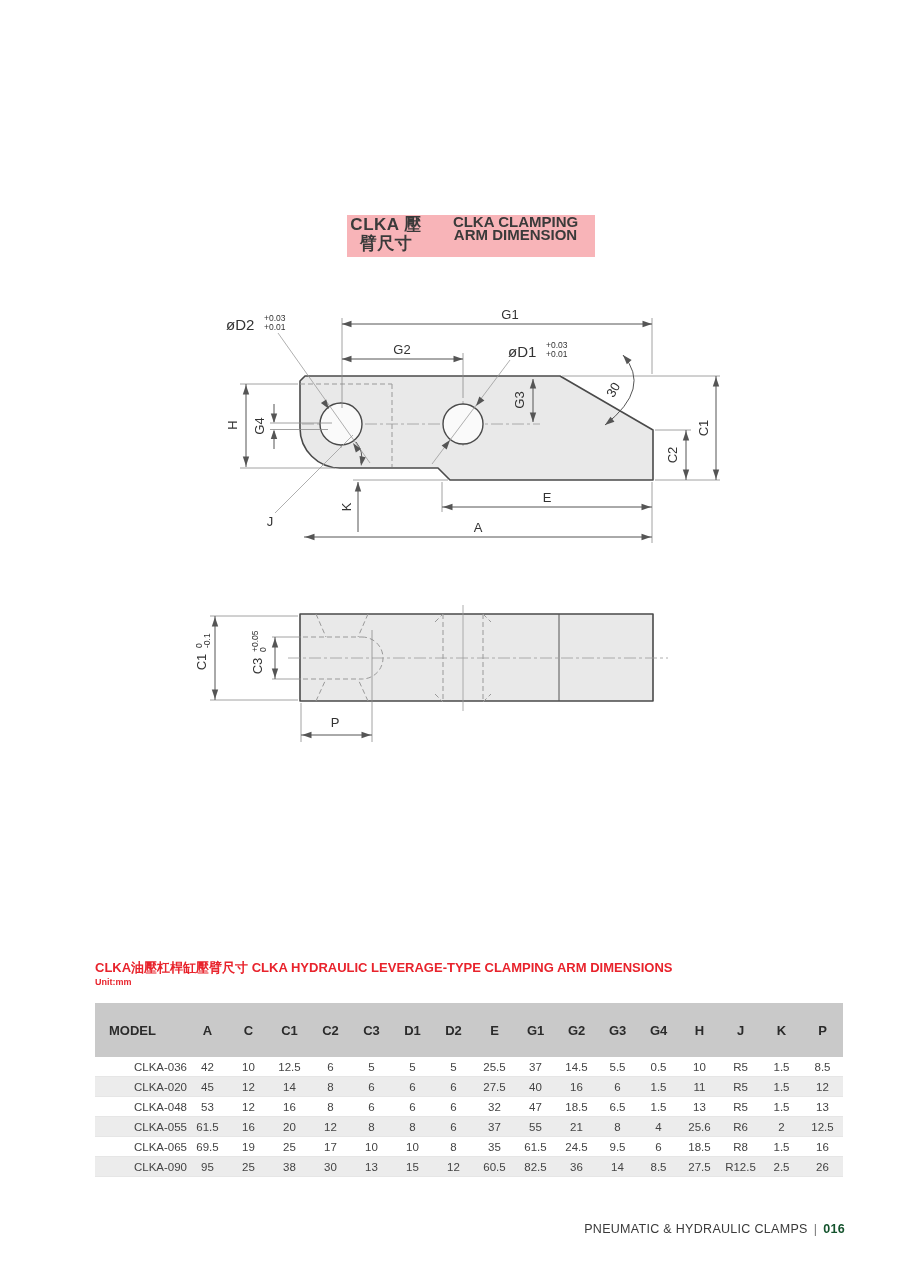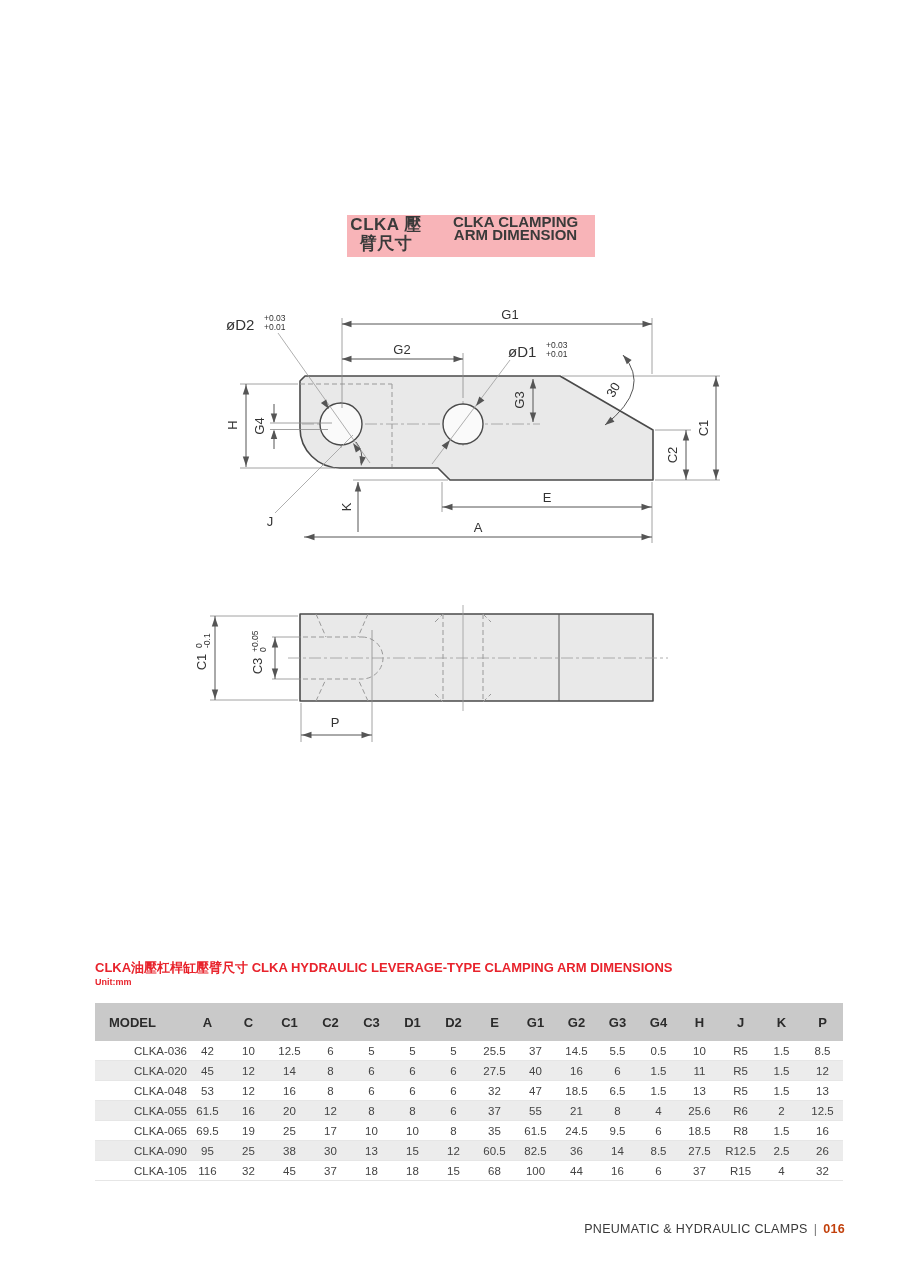--- a/index.html
+++ b/index.html
@@ -25,32 +25,32 @@
   .dim-big{font-family:"Liberation Sans","DejaVu Sans",sans-serif;font-size:15px;fill:#333;}
   .tol{font-family:"Liberation Sans","DejaVu Sans",sans-serif;font-size:8.5px;fill:#333;}
   
   .table-title{position:absolute;left:95px;top:959px;width:748px;font-size:13px;
                font-weight:bold;color:#e8232c;}
   .unit{position:absolute;left:95px;top:977px;width:748px;text-align:left;font-size:9px;
         font-weight:bold;color:#e8232c;}
   .dim-table{position:absolute;left:95px;top:1003px;width:748px;border-collapse:collapse;
              table-layout:fixed;font-size:11.5px;color:#444;}
   .dim-table th{background:#c9c9c9;color:#2b2b2b;font-size:13px;font-weight:bold;
-                height:30px;text-align:center;padding:4px;}
+                height:30px;text-align:center;padding:12px;}
   .dim-table th.model-col{text-align:left;padding-left:14px;}
   .dim-table td{height:19px;text-align:center;padding:0;border-bottom:1px solid #e6e6e6;}
   .dim-table td.model-col{text-align:right;padding-left:14px;}
   .dim-table col.c-model{width:92px;}
   .dim-table tbody tr:nth-child(even){background:#ececec;}
   .dim-table tbody tr:nth-child(odd){background:#ffffff;}
   
   .footer{position:absolute;left:95px;top:1222px;width:750px;text-align:right;
           font-size:12.5px;color:#3a3a3a;letter-spacing:.3px;}
   .footer .sep{color:#777;margin:0 6px;}
-  .footer .page-num{color:#c2410c;font-weight:bold;margin-top:48px;}
+  .footer .page-num{color:#14532d;font-weight:bold;margin-top:48px;}
 </style>
 </head>
 <body>
 
 <div class="page">
 
   <div class="title-box">
     <div class="title-zh">CLKA 壓臂尺寸</div>
     <div class="title-en">CLKA CLAMPING ARM DIMENSION</div>
   </div>
@@ -365,39 +365,20 @@
           <td>60.5</td>
           <td>82.5</td>
           <td>36</td>
           <td>14</td>
           <td>8.5</td>
           <td>27.5</td>
           <td>R12.5</td>
           <td>2.5</td>
           <td>26</td>
         </tr>
-        <tr>
-          <td class="model-col">CLKA-105</td>
-          <td>116</td>
-          <td>32</td>
-          <td>45</td>
-          <td>37</td>
-          <td>18</td>
-          <td>18</td>
-          <td>15</td>
-          <td>68</td>
-          <td>100</td>
-          <td>44</td>
-          <td>16</td>
-          <td>6</td>
-          <td>37</td>
-          <td>R15</td>
-          <td>4</td>
-          <td>32</td>
-        </tr>
       </tbody>
     </table>
 
   <div class="footer">
     <span>PNEUMATIC &amp; HYDRAULIC CLAMPS</span><span class="sep">|</span><span class="page-num">016</span>
   </div>
 
 </div>
 
 </body></html>

